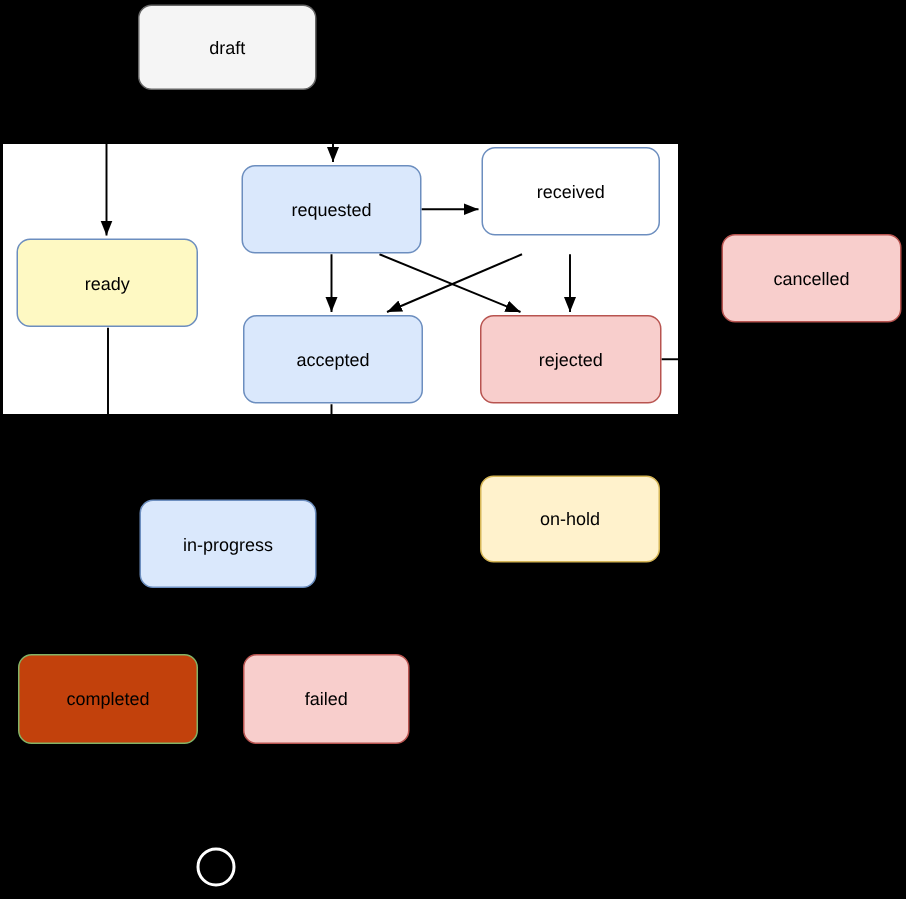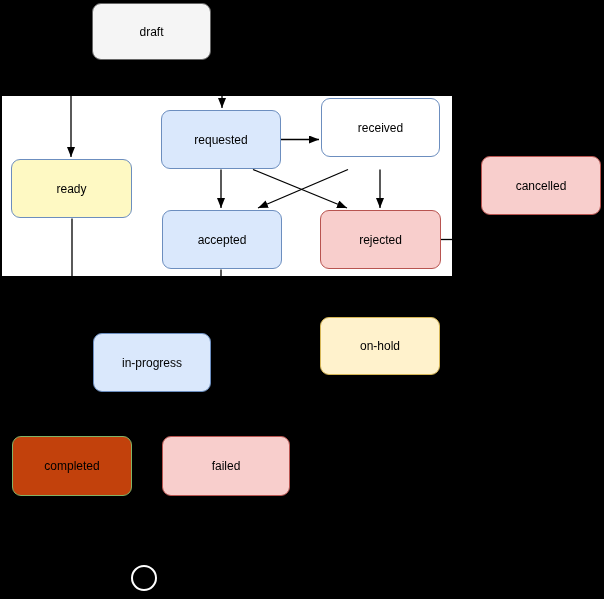--- a/index.html
+++ b/index.html
@@ -81,19 +81,19 @@
   </div>
 
   <div class="node" style="left: 320px; top: 317px; width: 120px; height: 58px; background: rgb(255, 242, 204); border-color: rgb(214, 182, 86); text-align: center;">
     <span>on-hold</span>
   </div>
 
   <div class="node thick" style="left: 12px; top: 436px; width: 120px; height: 60px; background: #c2410c; border-color: rgb(130, 179, 102);">
     <span>completed</span>
   </div>
 
-  <div class="node thick" style="left: 162px; top: 436px; width: 128px; height: 60px; background: rgb(248, 206, 204); border-color: rgb(184, 84, 80);">
+  <div class="node thick" style="left: 162px; top: 436px; width: 111px; height: 60px; background: rgb(248, 206, 204); border-color: rgb(184, 84, 80);">
     <span>failed</span>
   </div>
 
   <div class="terminal"></div>
 
 </div>
 
 </body></html>

